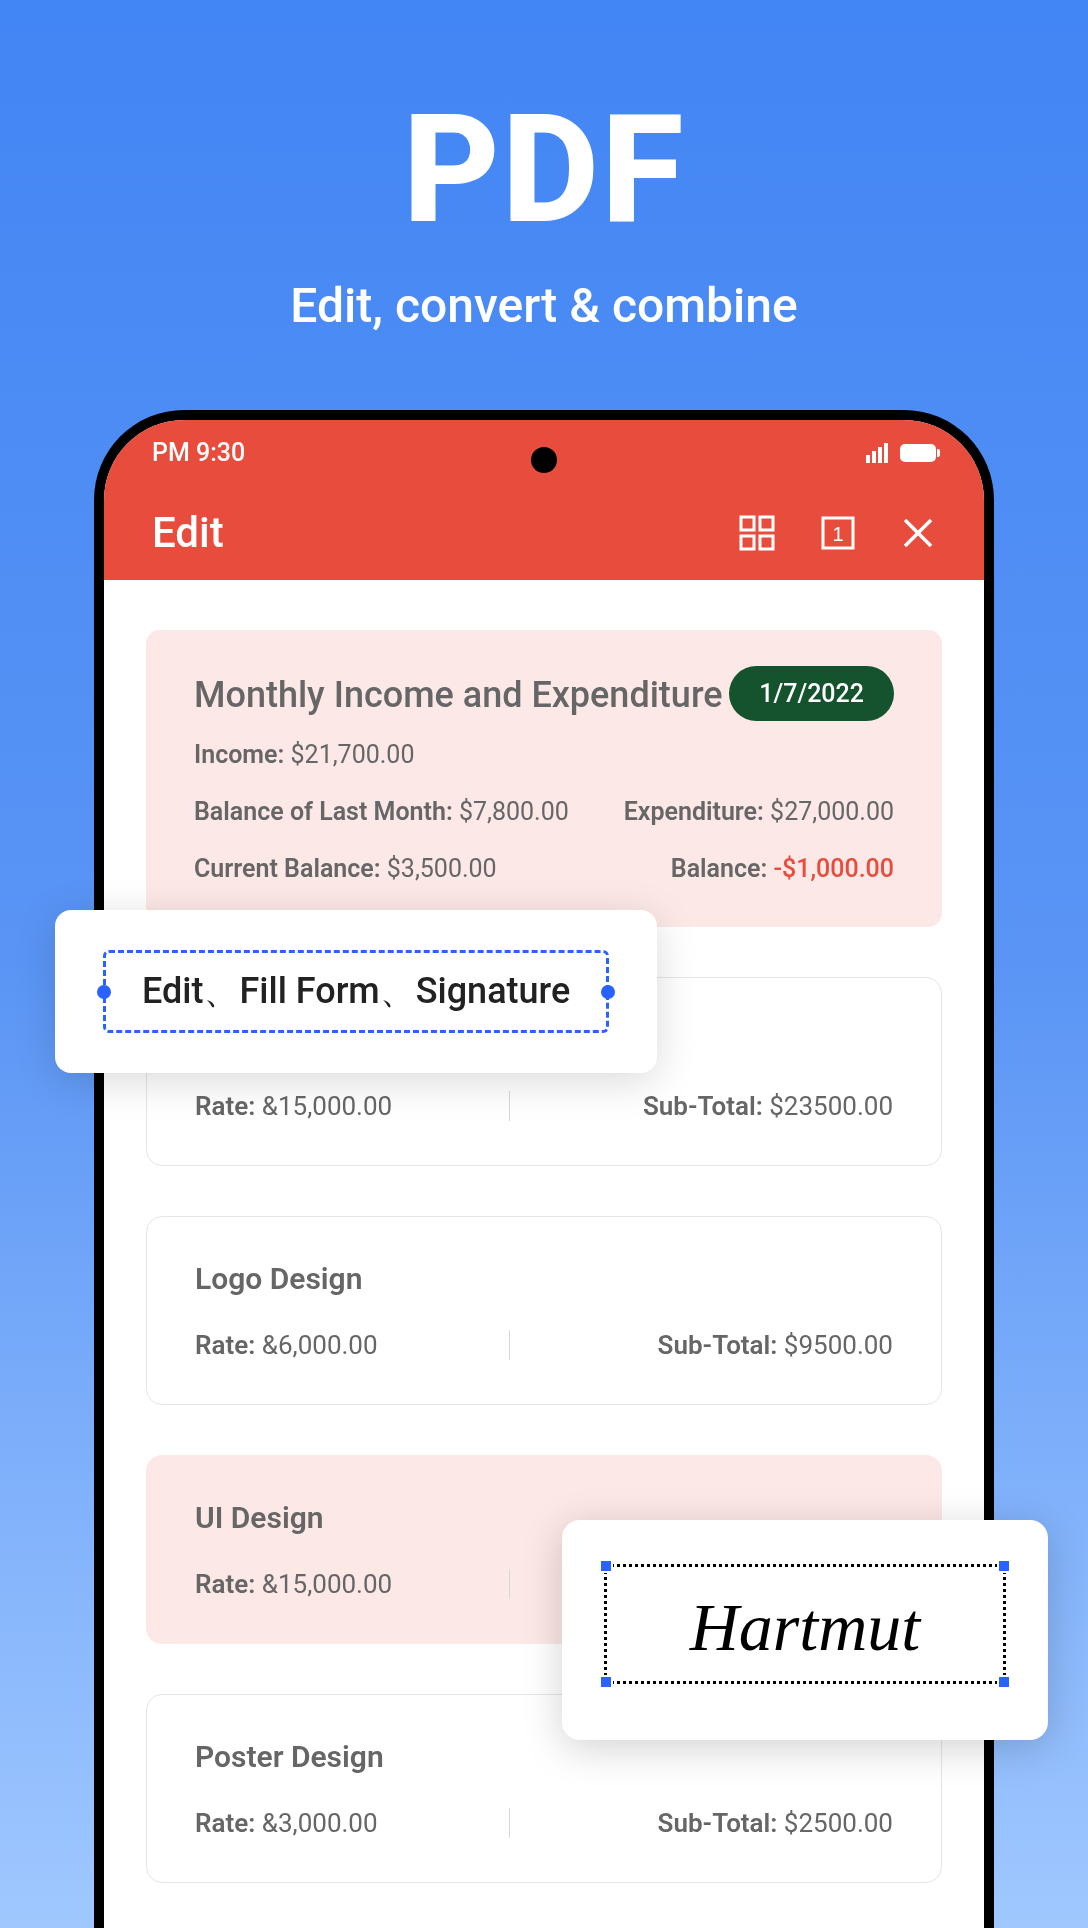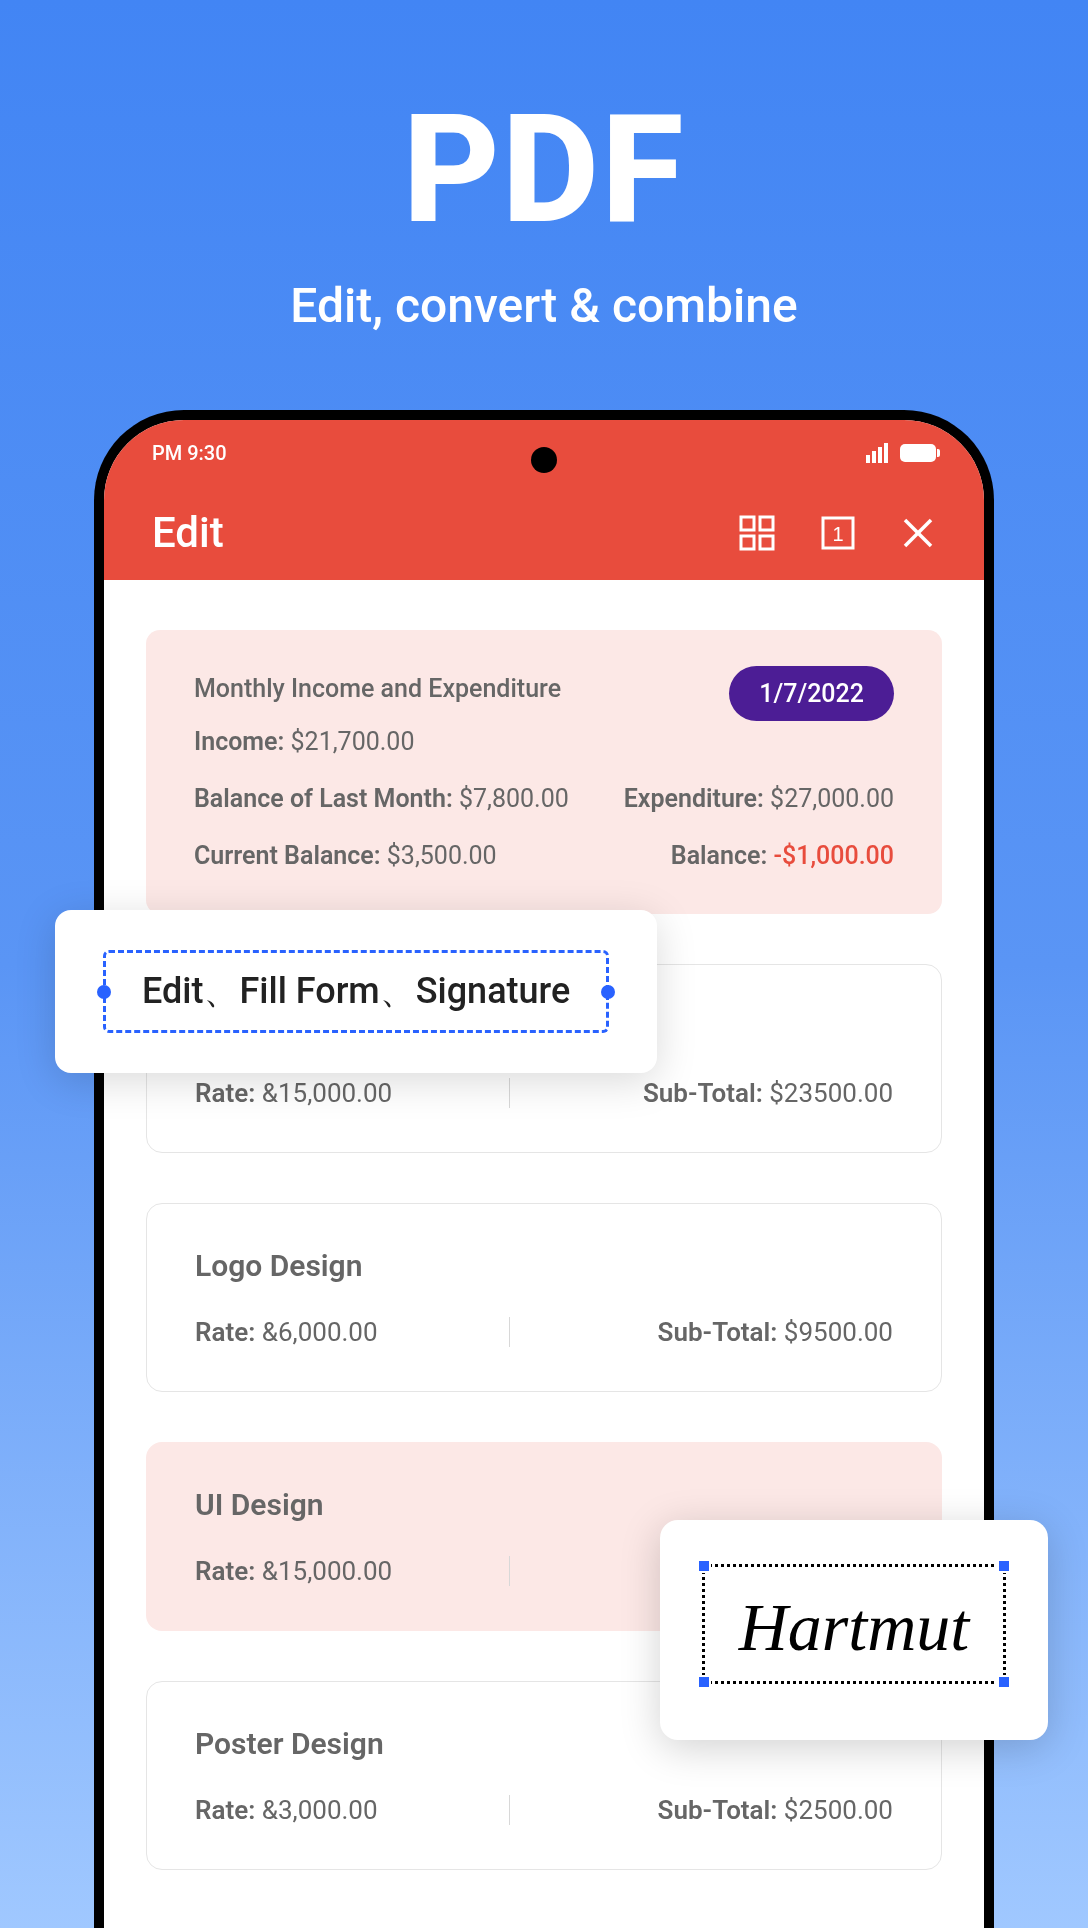--- a/index.html
+++ b/index.html
@@ -62,21 +62,21 @@
       z-index: 10;
     }
     .status-bar {
       background: #e84c3d;
       height: 65px;
       display: flex;
       align-items: center;
       justify-content: space-between;
       padding: 0 48px;
       color: #fff;
-      font-size: 20px;
+      font-size: 25px;
       font-weight: 500;
     }
     .status-right {
       display: flex;
       align-items: center;
       gap: 12px;
     }
     .signal-icon {
       display: flex;
       align-items: flex-end;
@@ -131,28 +131,28 @@
       background: #fff;
     }
     .summary-card {
       background: #fce8e6;
       border-radius: 14px;
       padding: 44px 48px;
       position: relative;
     }
     .summary-title {
       color: #666;
-      font-size: 25px;
+      font-size: 36px;
       font-weight: 500;
     }
     .date-badge {
       position: absolute;
       right: 48px;
       top: 36px;
-      background: #4c1d95;
+      background: #14532d;
       color: #fff;
       padding: 13px 30px;
       border-radius: 28px;
       font-size: 25px;
       font-weight: 500;
     }
     .summary-row {
       display: flex;
       justify-content: space-between;
       margin-top: 28px;
@@ -237,21 +237,21 @@
       border-radius: 50%;
       top: 50%;
       transform: translateY(-50%);
     }
     .handle.left { left: -9px; }
     .handle.right { right: -9px; }
     .signature-card {
       position: absolute;
       right: 40px;
       top: 1520px;
-      width: 388px;
+      width: 486px;
       background: #fff;
       border-radius: 18px;
       padding: 44px 42px 56px;
       box-shadow: 0 8px 40px rgba(0,0,0,0.18);
       z-index: 20;
     }
     .sig-selection {
       border: 3px dotted #000;
       position: relative;
       padding: 26px 12px 12px;

